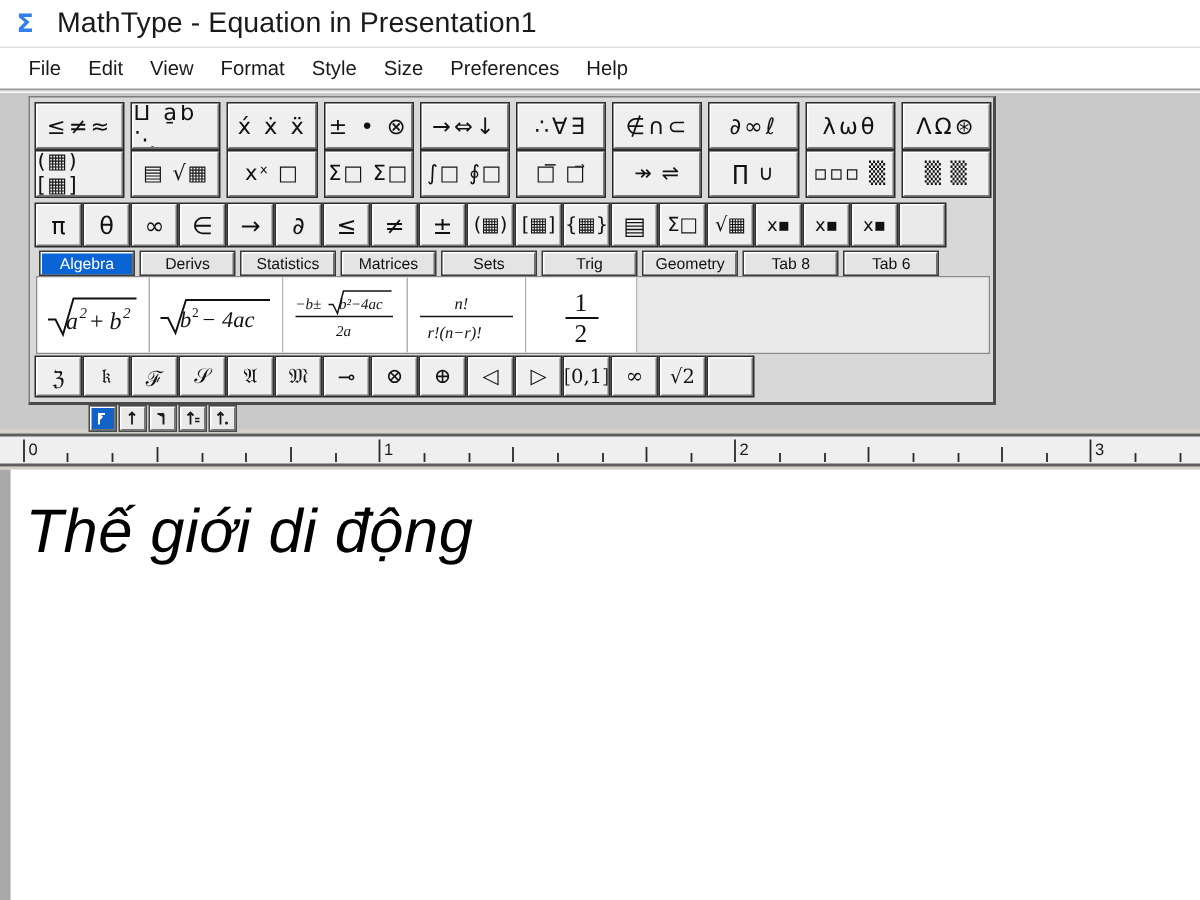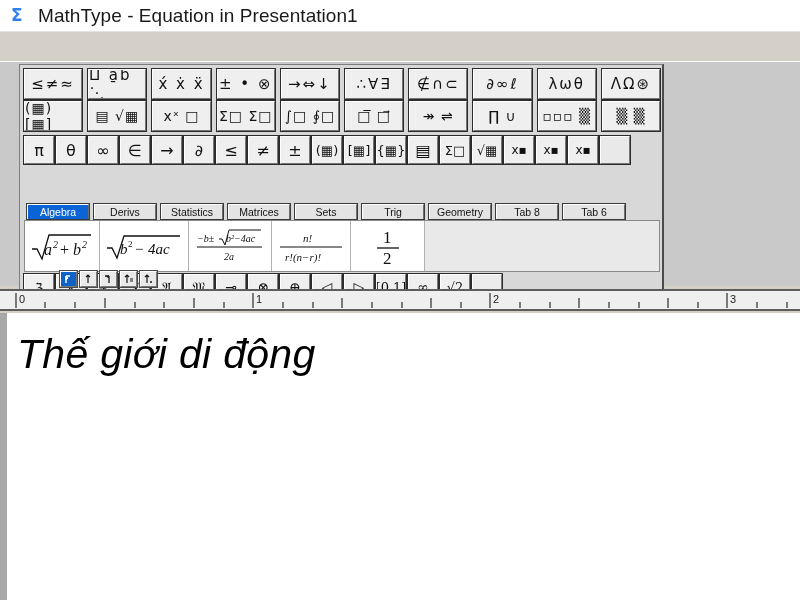--- a/index.html
+++ b/index.html
@@ -136,21 +136,20 @@
     color: #111;
     background: #e4e4e4;
     border-top: 1.5px solid #ffffff;
     border-left: 1.5px solid #ffffff;
     border-right: 1.5px solid #6e6e6e;
     border-bottom: none;
     outline: 1px solid #3a3a3a;
     cursor: default;
     white-space: nowrap;
     font-family: "Liberation Sans", sans-serif;
-    margin-top: 36px;
   }
   .tab.active {
     background: #0b64d6;
     color: #ffffff;
   }
 
   
   .tmpl-row {
     display: flex;
     margin: 1px 0 0 2px;
@@ -246,20 +245,30 @@
 
   <div class="titlebar">
     <span class="app-icon">
       <svg width="19" height="19" viewBox="0 0 19 19">
         <text x="1" y="15" font-family="DejaVu Sans, sans-serif" font-size="17" font-weight="bold" fill="#2f80ed">Σ</text>
       </svg>
     </span>
     <span class="title-text">MathType - Equation in Presentation1</span>
   </div>
 
+  <div class="menubar">
+    <span class="menu-item">File</span>
+    <span class="menu-item">Edit</span>
+    <span class="menu-item">View</span>
+    <span class="menu-item">Format</span>
+    <span class="menu-item">Style</span>
+    <span class="menu-item">Size</span>
+    <span class="menu-item">Preferences</span>
+    <span class="menu-item">Help</span>
+  </div>
 
   <div class="toolpanel">
    <div class="palette-frame">
 
     <div class="grp-row">
       <div class="btn3d grp-btn">≤≠≈</div>
       <div class="btn3d grp-btn">⨿ a̱ḃ ⋱</div>
       <div class="btn3d grp-btn">x́ ẋ ẍ</div>
       <div class="btn3d grp-btn">± • ⊗</div>
       <div class="btn3d grp-btn">→⇔↓</div>

